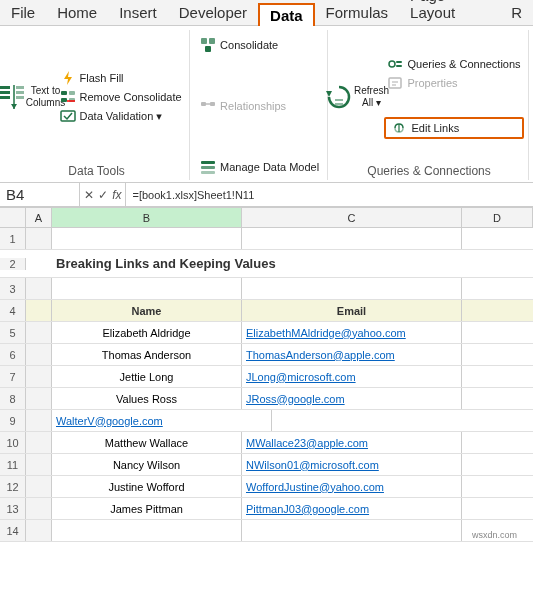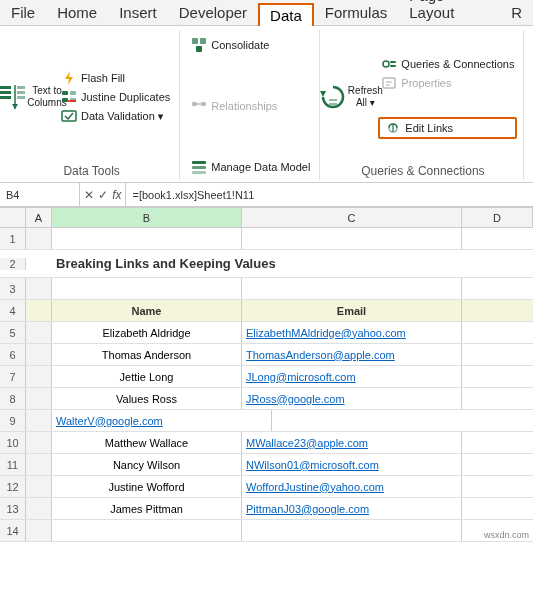--- a/index.html
+++ b/index.html
@@ -5,21 +5,21 @@
     * { box-sizing: border-box; margin: 0; padding: 0; }
     body { font-family: 'Segoe UI', Arial, sans-serif; font-size: 12px; background: #fff; width: 533px; overflow: hidden; }
 
     
     .ribbon { background: #fff; border-bottom: 1px solid #ccc; }
 
     
     .tab-bar { display: flex; background: #f3f3f3; border-bottom: 1px solid #ccc; height: 26px; align-items: flex-end; }
     .tab { padding: 4px 10px; font-size: 15px; cursor: pointer; color: #333; border: 1px solid transparent; border-bottom: none; }
     .tab.active { background: #fff; border-color: #ccc; border-bottom: 1px solid #fff; margin-bottom: -1px; color: #000; }
-    .tab.highlighted { background: #fff; border: 2px solid #e05c00; border-bottom: none; margin-bottom: -1px; color: #000; font-weight: 400; padding: 2px 10px; }
+    .tab.highlighted { background: #fff; border: 2px solid #e05c00; border-bottom: none; margin-bottom: -1px; color: #000; font-weight: 700; padding: 2px 10px; }
 
     
     .ribbon-content { display: flex; padding: 4px 4px 2px 4px; gap: 2px; align-items: stretch; min-height: 82px; }
     .ribbon-group { display: flex; flex-direction: column; align-items: center; border-right: 1px solid #e0e0e0; padding: 2px 6px; min-width: 60px; }
     .ribbon-group-inner { display: flex; flex: 1; align-items: center; gap: 4px; }
     .ribbon-group-label { font-size: 12px; color: #555; margin-top: auto; padding-top: 2px; text-align: center; }
 
     .big-btn { display: flex; align-items: center; justify-content: center; width: 44px; cursor: pointer; padding: 2px; }
     .big-btn .icon { width: 32px; height: 32px; display: flex; align-items: center; justify-content: center; }
     .big-btn .label { font-size: 10px; text-align: center; line-height: 1.2; color: #222; }
@@ -27,21 +27,21 @@
     .small-btns { display: flex; flex-direction: column; gap: 1px; justify-content: center; }
     .small-btn { display: flex; align-items: center; gap: 4px; padding: 1px 3px; cursor: pointer; white-space: nowrap; font-size: 11px; color: #222; }
     .small-btn .sicon { width: 16px; height: 16px; display: flex; align-items: center; justify-content: center; flex-shrink: 0; }
     .small-btn.disabled { color: #aaa; cursor: default; }
 
     
     .highlighted-box { border: 2px solid #e05c00; border-radius: 2px; margin-top: 24px; }
 
     
     .formula-bar { display: flex; align-items: center; border-bottom: 1px solid #ccc; height: 24px; background: #fff; }
-    .cell-ref { width: 80px; border-right: 1px solid #ccc; padding: 0 6px; font-size: 11px; color: #333; height: 100%; display: flex; align-items: center; }
+    .cell-ref { width: 80px; border-right: 1px solid #ccc; padding: 0 6px; font-size: 15px; color: #333; height: 100%; display: flex; align-items: center; }
     .formula-icons { display: flex; align-items: center; padding: 0 4px; gap: 4px; border-right: 1px solid #ccc; height: 100%; }
     .formula-icon { font-size: 12px; color: #555; cursor: pointer; }
     .formula-input { flex: 1; padding: 0 6px; font-size: 11px; color: #333; }
 
     
     .spreadsheet { border-top: 1px solid #ccc; }
     .row-header-col { width: 26px; background: #f3f3f3; border-right: 1px solid #ccc; text-align: center; font-size: 11px; color: #555; flex-shrink: 0; }
     .col-a { width: 26px; background: #f3f3f3; border-right: 1px solid #ccc; flex-shrink: 0; }
     .col-b { width: 190px; border-right: 1px solid #ccc; flex-shrink: 0; }
     .col-c { width: 220px; border-right: 1px solid #ccc; flex-shrink: 0; }
@@ -52,21 +52,21 @@
     .col-b-header { background: #c6efce; }
 
     .data-row { display: flex; border-bottom: 1px solid #e0e0e0; height: 22px; }
     .cell { display: flex; align-items: center; overflow: hidden; font-size: 11px; padding: 0 4px; }
     .cell-center { justify-content: center; }
     .cell-header { background: #f5f5dc; font-weight: bold; justify-content: center; color: #333; border-right: 1px solid #ccc; }
     .cell-link { color: #0563c1; text-decoration: underline; font-size: 11px; }
 
     .title-row { display: flex; height: 28px; border-bottom: 1px solid #e0e0e0; align-items: center; }
 
-    .watermark { position: absolute; bottom: 2px; right: 4px; font-size: 9px; color: #888; }
+    .watermark { position: absolute; bottom: 2px; right: 16px; font-size: 9px; color: #888; }
   </style>
 </head>
 <body>
 
 <div class="tab-bar">
   <div class="tab">File</div>
   <div class="tab">Home</div>
   <div class="tab">Insert</div>
   <div class="tab">Developer</div>
   <div class="tab active highlighted">Data</div>
@@ -111,21 +111,21 @@
           <div class="small-btn">
             <div class="sicon">
               <svg width="16" height="16">
                 <rect x="1" y="2" width="6" height="4" rx="1" fill="#217346"></rect>
                 <rect x="9" y="2" width="6" height="4" rx="1" fill="#217346" opacity="0.5"></rect>
                 <rect x="1" y="9" width="6" height="4" rx="1" fill="#217346"></rect>
                 <rect x="9" y="9" width="6" height="4" rx="1" fill="#217346" opacity="0.5"></rect>
                 <line x1="7" y1="12" x2="15" y2="12" stroke="red" stroke-width="1.5"></line>
               </svg>
             </div>
-            <span>Justine Duplicates</span>
+            <span>Remove Consolidate</span>
           </div>
 
           <div class="small-btn">
             <div class="sicon">
               <svg width="16" height="16">
                 <rect x="1" y="3" width="14" height="10" rx="1" fill="none" stroke="#217346" stroke-width="1.5"></rect>
                 <polyline points="4,8 7,11 12,5" fill="none" stroke="#217346" stroke-width="1.5"></polyline>
               </svg>
             </div>
             <span>Data Validation ▾</span>

